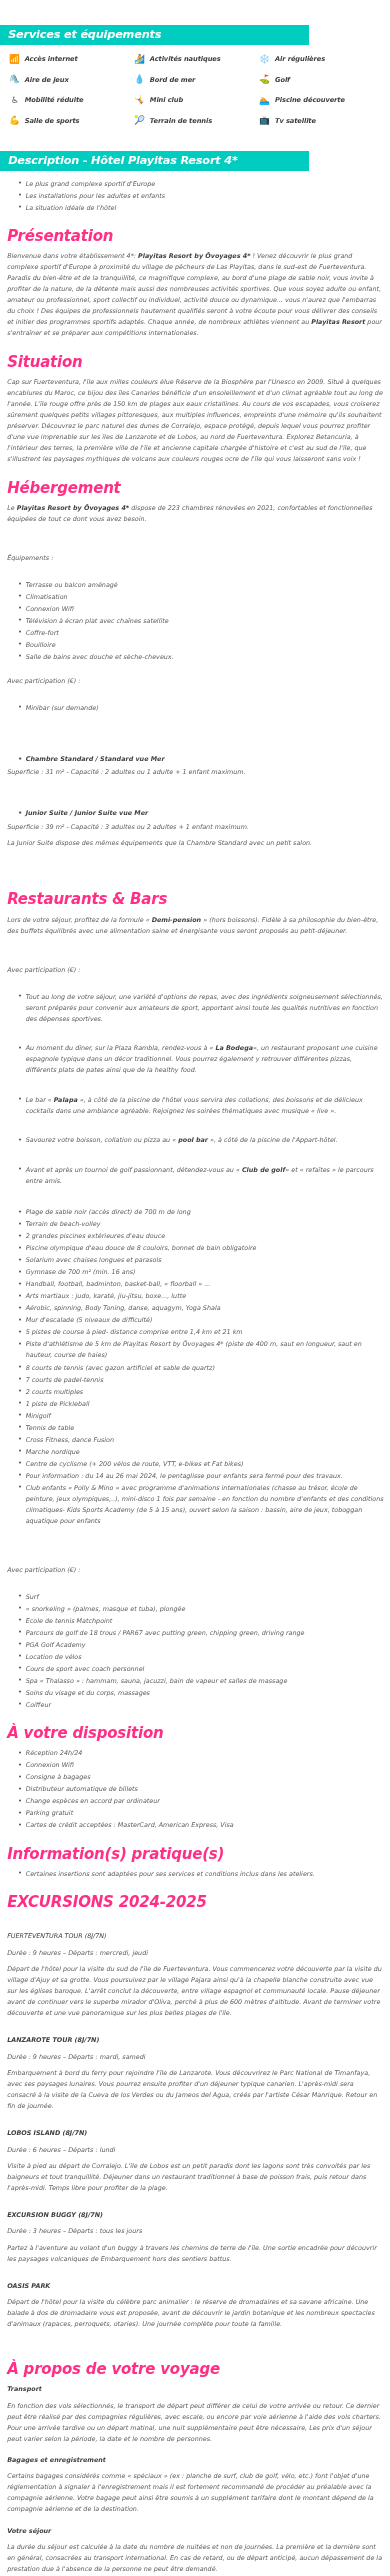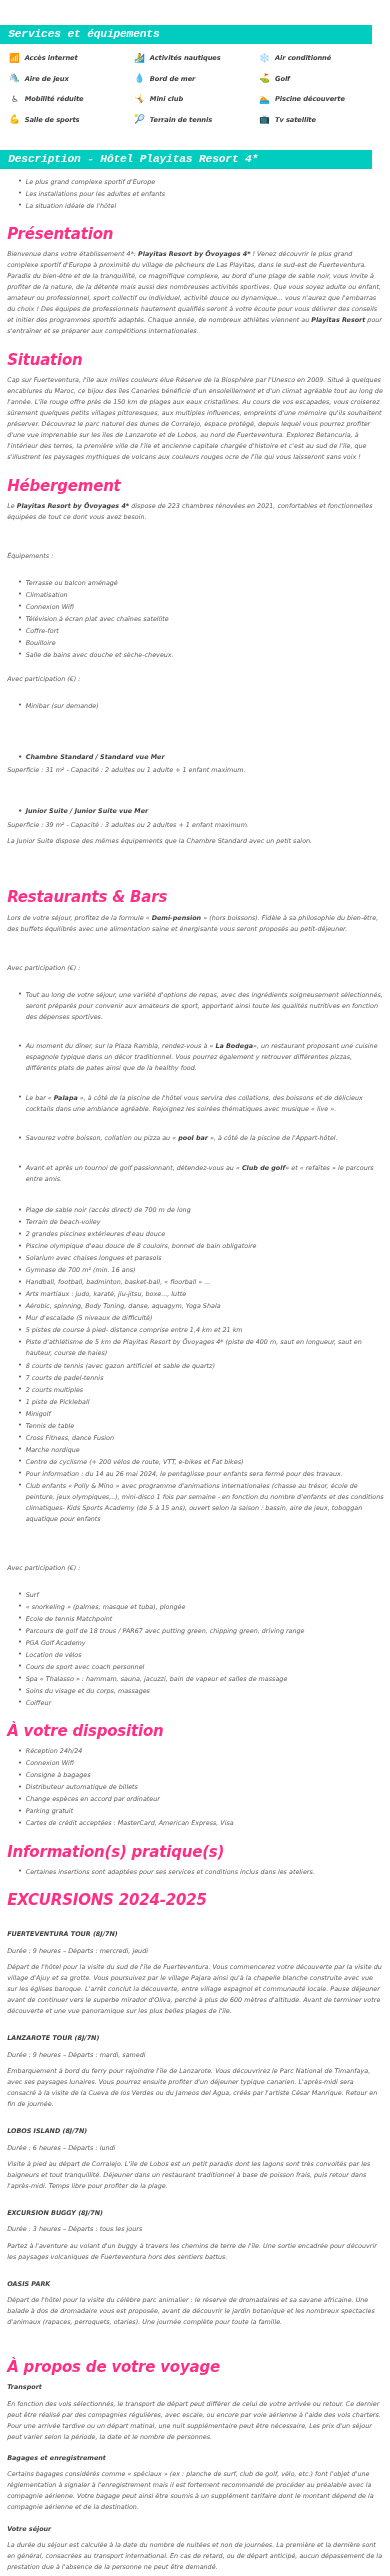--- a/index.html
+++ b/index.html
@@ -14,22 +14,21 @@
   
   .banner{
     background:#00ccc0;
     color:#ffffff;
     font-size:11.3px;
     font-style:italic;
     font-weight:bold;
     letter-spacing:-0.2px;
     padding:3.1px 8.2px 4.1px 8.2px;
     box-sizing:border-box;
-    width:372px;
-    font-family:Liberation Mono, monospace;
+    width:309px;
   }
 
   
   .svc-wrap{padding:7.2px 9.3px 8.2px 9.3px;}
   .svc-grid{
     display:grid;
     grid-template-columns:repeat(3,1fr);
     row-gap:7.2px;
     column-gap:3.1px;
   }
@@ -123,21 +122,21 @@
         <div class="svc-item">
           <span class="svc-ico">📶</span>
           <span class="svc-label">Accès internet</span>
         </div>
         <div class="svc-item">
           <span class="svc-ico">🏄</span>
           <span class="svc-label">Activités nautiques</span>
         </div>
         <div class="svc-item">
           <span class="svc-ico">❄️</span>
-          <span class="svc-label">Air conditionné</span>
+          <span class="svc-label">Air régulières</span>
         </div>
         <div class="svc-item">
           <span class="svc-ico">🛝</span>
           <span class="svc-label">Aire de jeux</span>
         </div>
         <div class="svc-item">
           <span class="svc-ico">💧</span>
           <span class="svc-label">Bord de mer</span>
         </div>
         <div class="svc-item">
@@ -304,35 +303,35 @@
         <li>Cartes de crédit acceptées : MasterCard, American Express, Visa</li>
       </ul>
 
     <h2 class="pink">Information(s) pratique(s)</h2>
     <ul class="bul" id="infos-items">
         <li>Certaines insertions sont adaptées pour ses services et conditions inclus dans les ateliers.</li>
       </ul>
 
     <h2 class="pink">EXCURSIONS 2024-2025</h2>
     <div id="exc-blocks">
-        <p class="txt" style="font-weight: bold; color: rgb(63, 63, 65); margin-top: 20px;">FUERTEVENTURA TOUR (8J/7N)</p>
+        <p class="txt" style="font-weight: normal; color: rgb(63, 63, 65); margin-top: 20px;">FUERTEVENTURA TOUR (8J/7N)</p>
         <p class="txt">Durée : 9 heures – Départs : mercredi, jeudi</p>
         <p class="txt">Départ de l'hôtel pour la visite du sud de l'île de Fuerteventura. Vous commencerez votre découverte par la visite du village d'Ajuy et sa grotte. Vous poursuivez par le village Pajara ainsi qu'à la chapelle blanche construite avec vue sur les églises baroque. L'arrêt conclut la découverte, entre village espagnol et communauté locale. Pause déjeuner avant de continuer vers le superbe mirador d'Oliva, perché à plus de 600 mètres d'altitude. Avant de terminer votre découverte et une vue panoramique sur les plus belles plages de l'île.</p>
         <div class="spacer-m"></div>
         <p class="txt" style="font-weight: bold; color: rgb(63, 63, 65);">LANZAROTE TOUR (8J/7N)</p>
         <p class="txt">Durée : 9 heures – Départs : mardi, samedi</p>
         <p class="txt">Embarquement à bord du ferry pour rejoindre l'île de Lanzarote. Vous découvrirez le Parc National de Timanfaya, avec ses paysages lunaires. Vous pourrez ensuite profiter d'un déjeuner typique canarien. L'après-midi sera consacré à la visite de la Cueva de los Verdes ou du Jameos del Agua, créés par l'artiste César Manrique. Retour en fin de journée.</p>
         <div class="spacer-m"></div>
         <p class="txt" style="font-weight: bold; color: rgb(63, 63, 65);">LOBOS ISLAND (8J/7N)</p>
         <p class="txt">Durée : 6 heures – Départs : lundi</p>
         <p class="txt">Visite à pied au départ de Corralejo. L'île de Lobos est un petit paradis dont les lagons sont très convoités par les baigneurs et tout tranquillité. Déjeuner dans un restaurant traditionnel à base de poisson frais, puis retour dans l'après-midi. Temps libre pour profiter de la plage.</p>
         <div class="spacer-m"></div>
         <p class="txt" style="font-weight: bold; color: rgb(63, 63, 65);">EXCURSION BUGGY (8J/7N)</p>
         <p class="txt">Durée : 3 heures – Départs : tous les jours</p>
-        <p class="txt">Partez à l'aventure au volant d'un buggy à travers les chemins de terre de l'île. Une sortie encadrée pour découvrir les paysages volcaniques de Fuerteventura hors des sentiers battus.</p>
+        <p class="txt">Partez à l'aventure au volant d'un buggy à travers les chemins de terre de l'île. Une sortie encadrée pour découvrir les paysages volcaniques de Embarquement hors des sentiers battus.</p>
         <div class="spacer-m"></div>
         <p class="txt" style="font-weight: bold; color: rgb(63, 63, 65);">OASIS PARK</p>
         <p class="txt">Départ de l'hôtel pour la visite du célèbre parc animalier : le réserve de dromadaires et sa savane africaine. Une balade à dos de dromadaire vous est proposée, avant de découvrir le jardin botanique et les nombreux spectacles d'animaux (rapaces, perroquets, otaries). Une journée complète pour toute la famille.</p>
         <div class="spacer-m"></div>
       </div>
 
     <h2 class="pink">À propos de votre voyage</h2>
     <div id="apropos-sections">
         <p class="txt" style="font-weight: bold; color: rgb(63, 63, 65);">Transport</p>
         <p class="txt">En fonction des vols sélectionnés, le transport de départ peut différer de celui de votre arrivée ou retour. Ce dernier peut être réalisé par des compagnies régulières, avec escale, ou encore par voie aérienne à l'aide des vols charters. Pour une arrivée tardive ou un départ matinal, une nuit supplémentaire peut être nécessaire, Les prix d'un séjour peut varier selon la période, la date et le nombre de personnes.</p>

